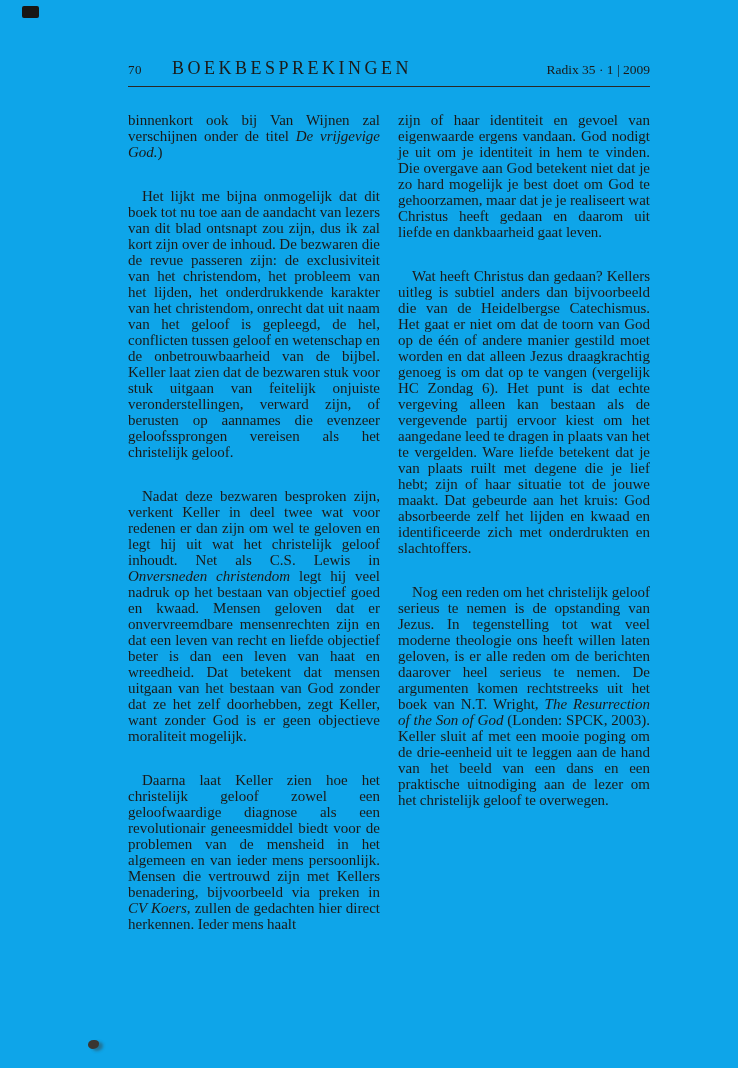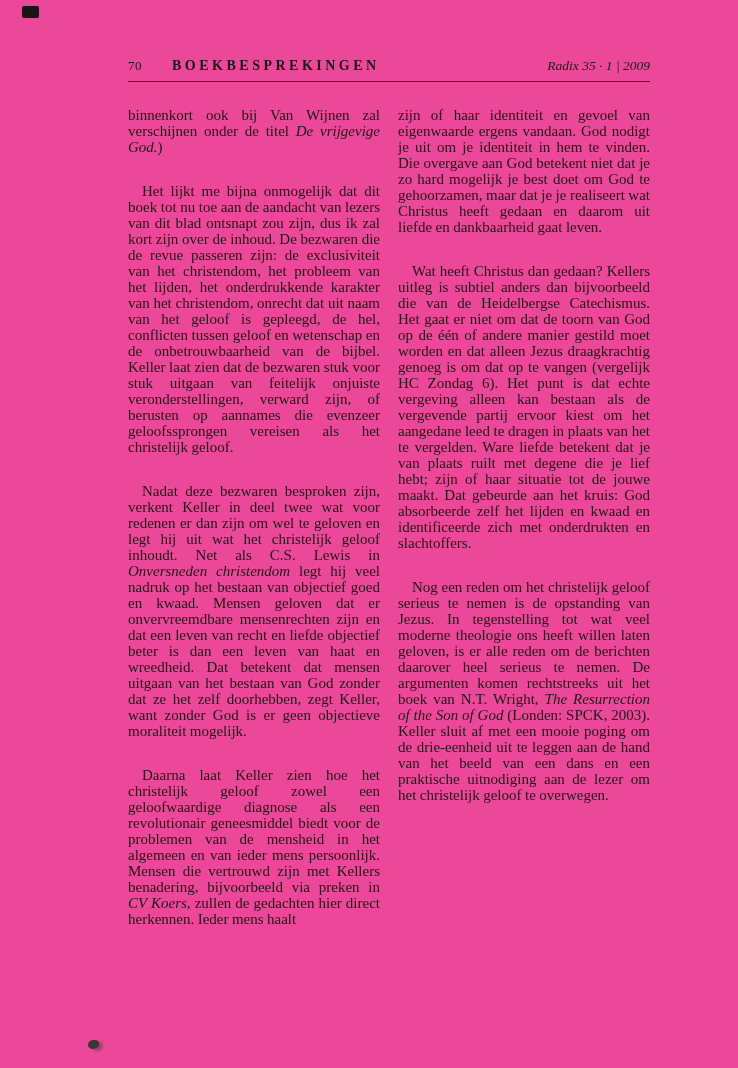--- a/index.html
+++ b/index.html
@@ -1,44 +1,43 @@
 <!DOCTYPE html>
 <html lang="nl"><head>
 <meta charset="utf-8">
 <style>
   html, body { margin:0; padding:0; background:#ffffff; }
   .page {
     position:relative;
     width:738px; height:1068px;
-    background:#ec4899;
+    background:#0ea5e9;
     font-family:"Liberation Serif", serif;
     color:#1b1a18;
     overflow:hidden;
     box-sizing:border-box;
   }
   .content {
     position:absolute;
     left:128px; top:58px;
     width:522px;
   }
   header.pagehead {
     display:flex;
     align-items:baseline;
     font-size:13.5px;
   }
   .pagenum { font-size:13px; letter-spacing:0.5px; }
   .section-title {
-    font-weight:700;
-    font-size:14px;
+    font-weight:400;
+    font-size:18px;
     letter-spacing:3.5px;
     margin-left:30px;
   }
   .journal-ref {
     margin-left:auto;
-    font-style:italic;
     font-size:13.5px;
   }
   .rule {
     border-top:1.2px solid #2a2825;
     margin-top:7px;
   }
   main.columns {
     display:flex;
     gap:18px;
     margin-top:25px;

